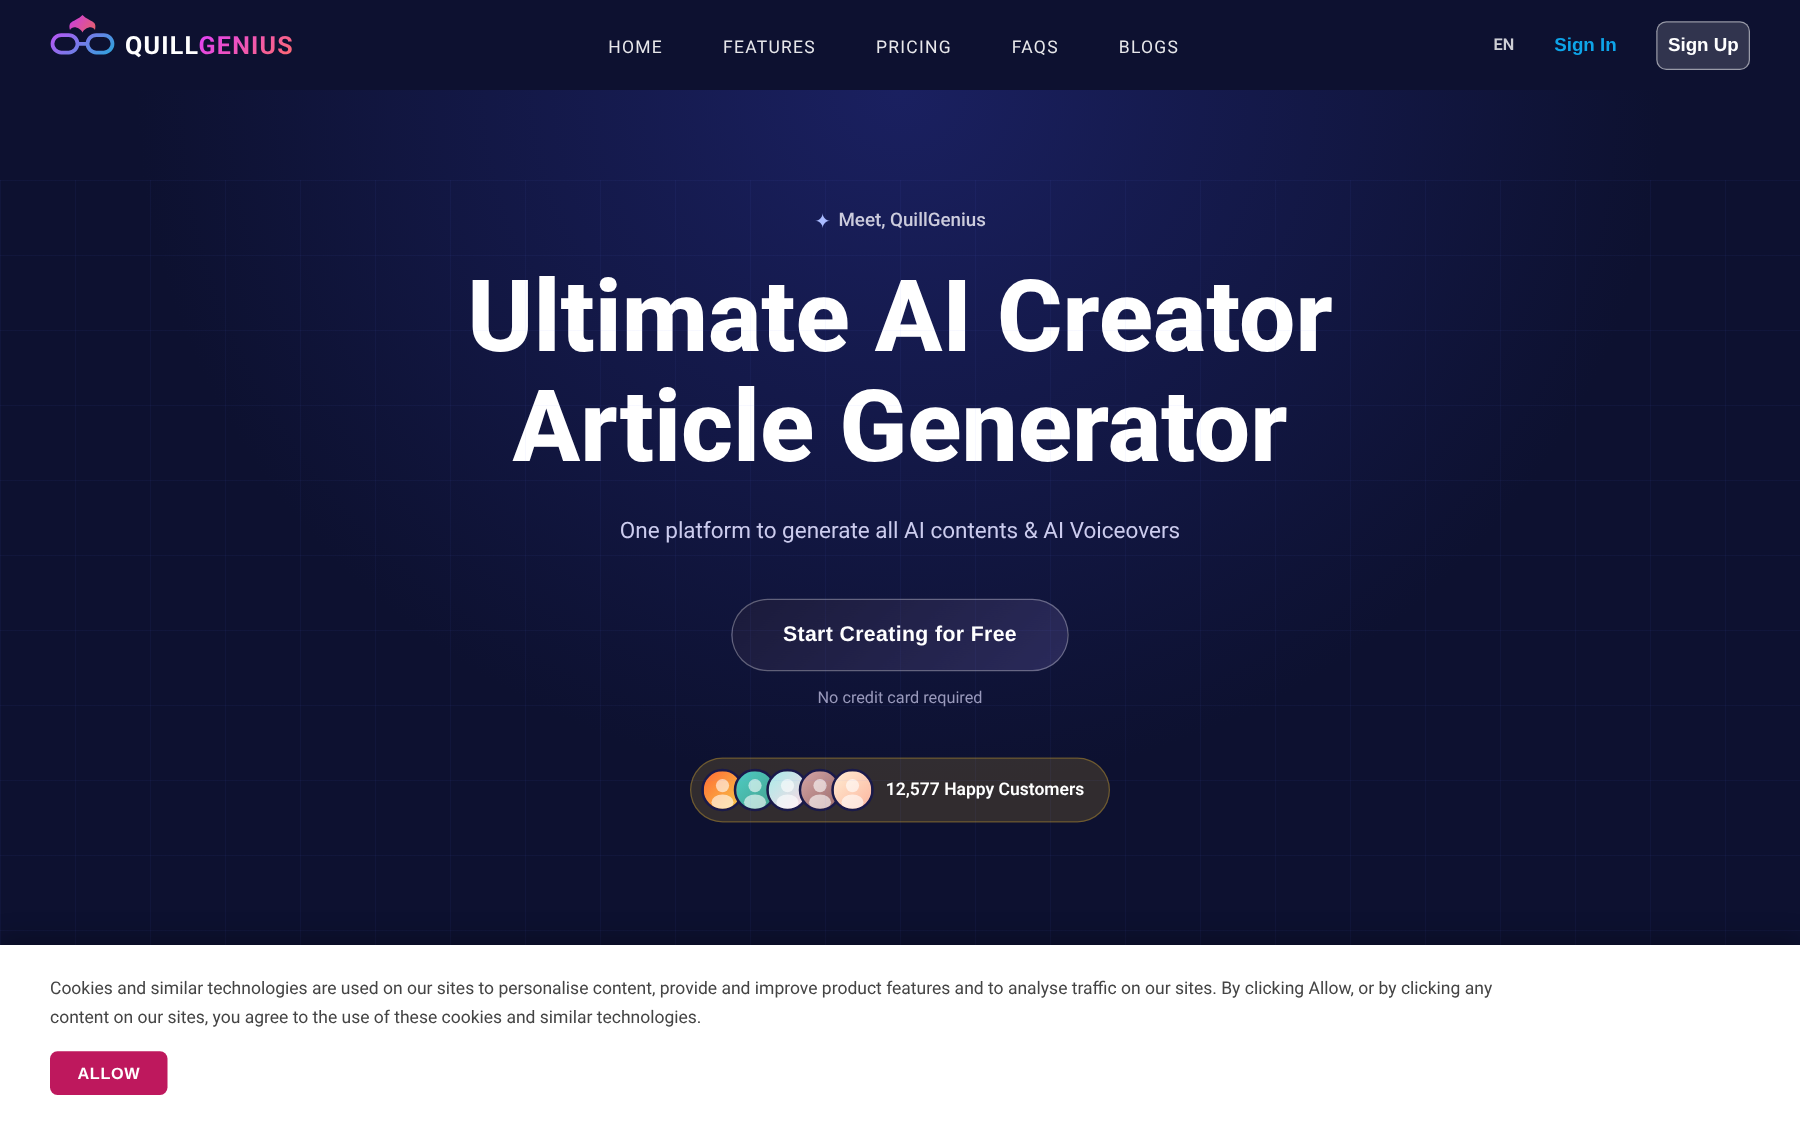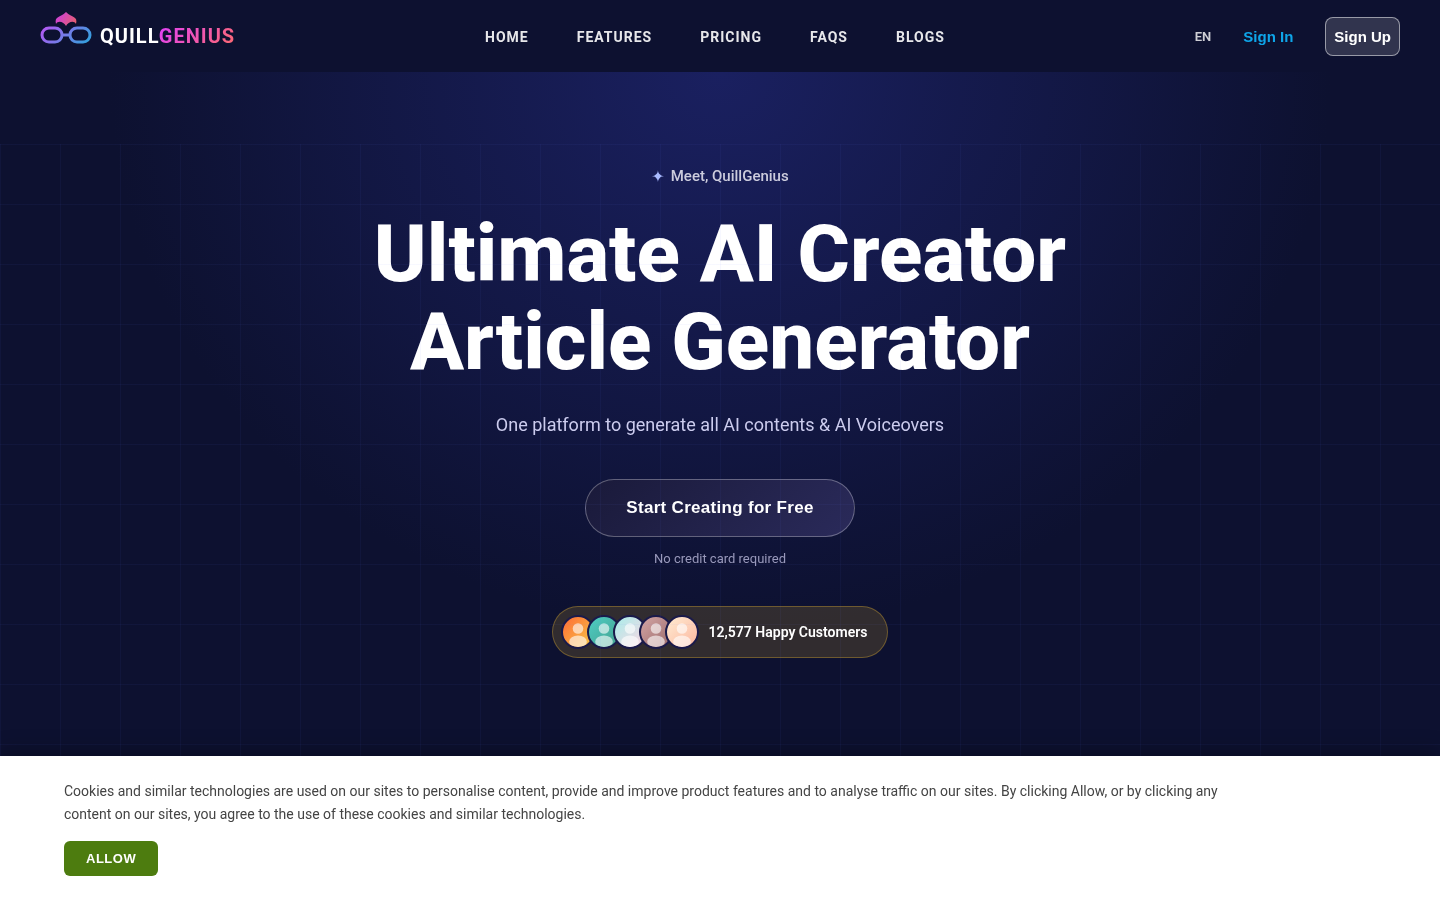--- a/index.html
+++ b/index.html
@@ -61,21 +61,21 @@
       display: flex;
       align-items: center;
       gap: 48px;
       list-style: none;
     }
 
     .nav-links li a {
       text-decoration: none;
       color: #ffffff;
       font-size: 14px;
-      font-weight: 700;
+      font-weight: 400;
       letter-spacing: 1px;
       opacity: 0.9;
       transition: opacity 0.2s;
     }
 
     .nav-actions {
       display: flex;
       align-items: center;
       gap: 20px;
       justify-content: space-between;
@@ -219,35 +219,35 @@
     }
 
     
     .cookie-banner {
       position: fixed;
       bottom: 0;
       left: 0;
       right: 0;
       background: #ffffff;
       color: #333333;
-      padding: 24px 64px;
+      padding: 24px 40px;
       z-index: 1000;
       box-shadow: 0 -4px 20px rgba(0,0,0,0.3);
     }
 
     .cookie-text {
       font-size: 14px;
       color: #444444;
       line-height: 1.6;
       margin-bottom: 16px;
       max-width: 1200px;
     }
 
     .allow-btn {
-      background: #4d7c0f;
+      background: #be185d;
       color: #ffffff;
       border: none;
       font-size: 13px;
       font-weight: 600;
       cursor: pointer;
       padding: 10px 22px;
       border-radius: 6px;
       text-transform: uppercase;
       letter-spacing: 0.5px;
       transition: background 0.2s;

